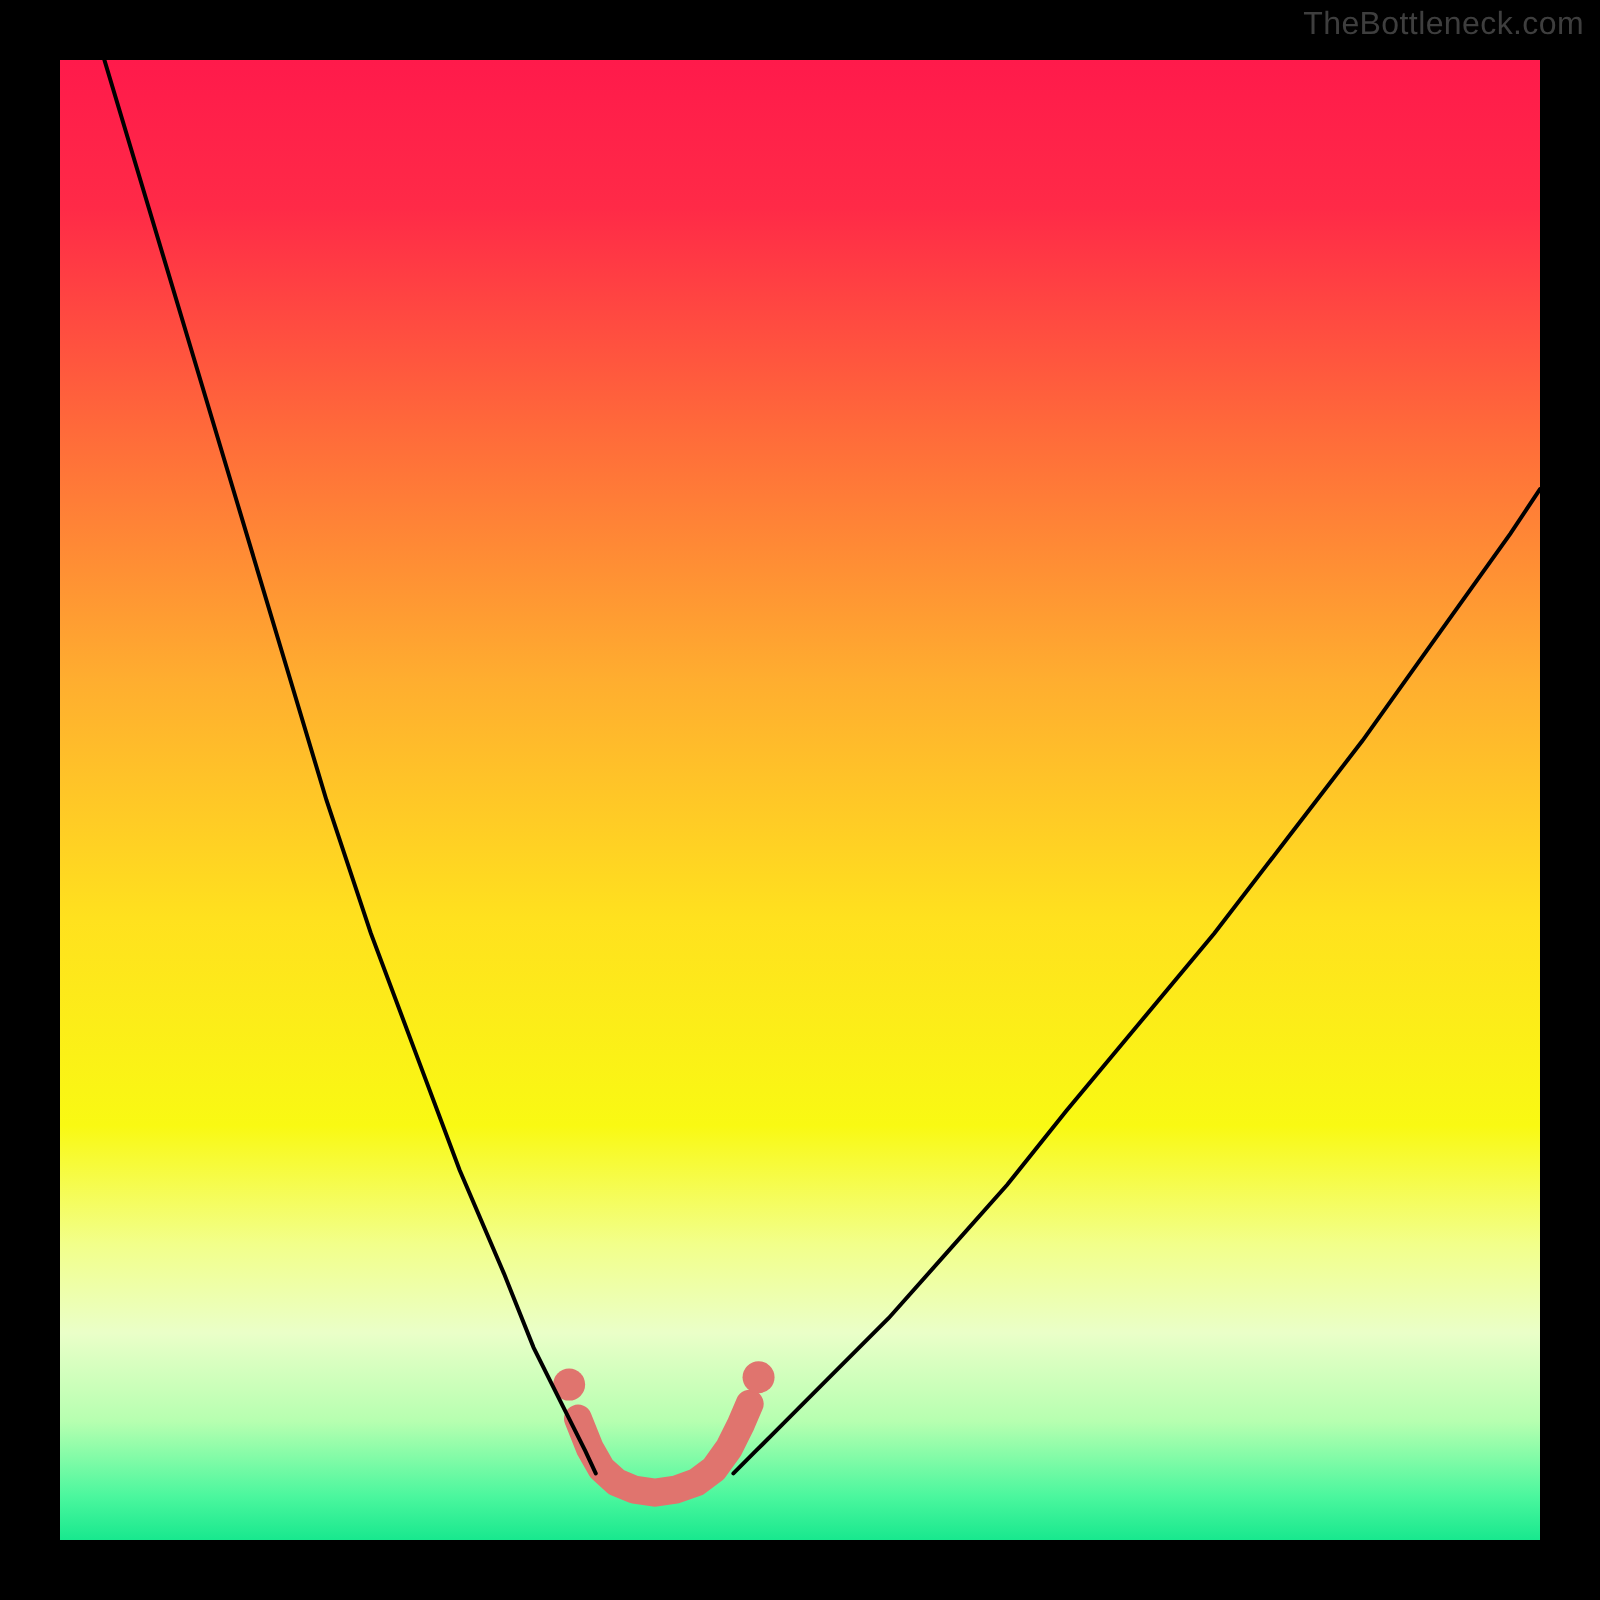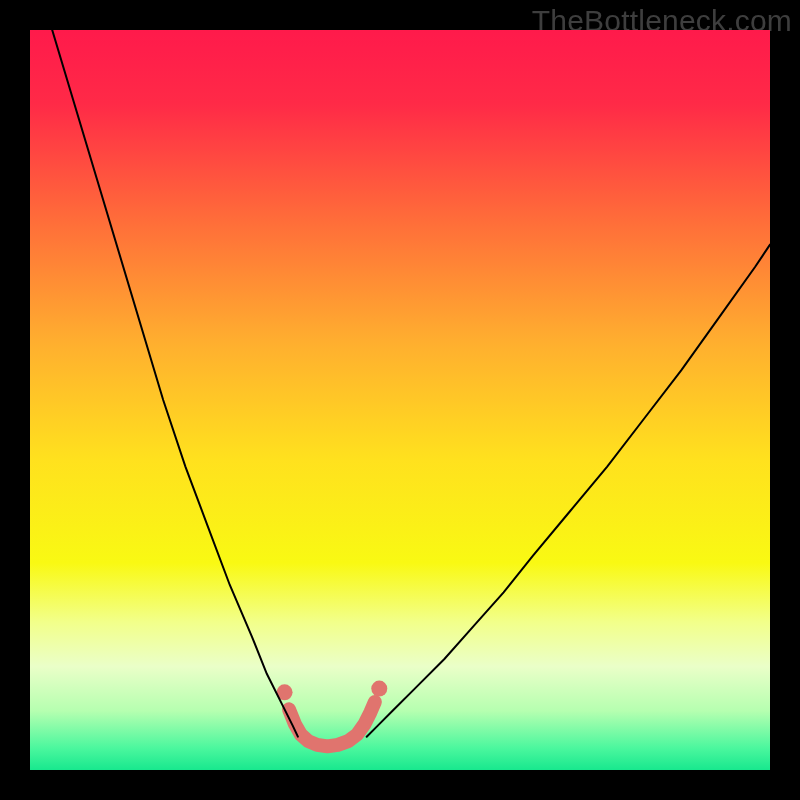--- a/index.html
+++ b/index.html
@@ -23,21 +23,21 @@
     left: 30px;
     top: 30px;
     width: 740px;
     height: 740px;
   }
   .watermark {
     position: absolute;
     top: 4px;
     right: 8px;
     color: #3e3e3e;
-    font-size: 30px;
+    font-size: 16px;
     font-weight: 500;
     letter-spacing: 0.2px;
   }
   svg { display: block; }
 </style>
 </head>
 <body>
 
 <div class="frame">
   <div class="watermark">TheBottleneck.com</div>

